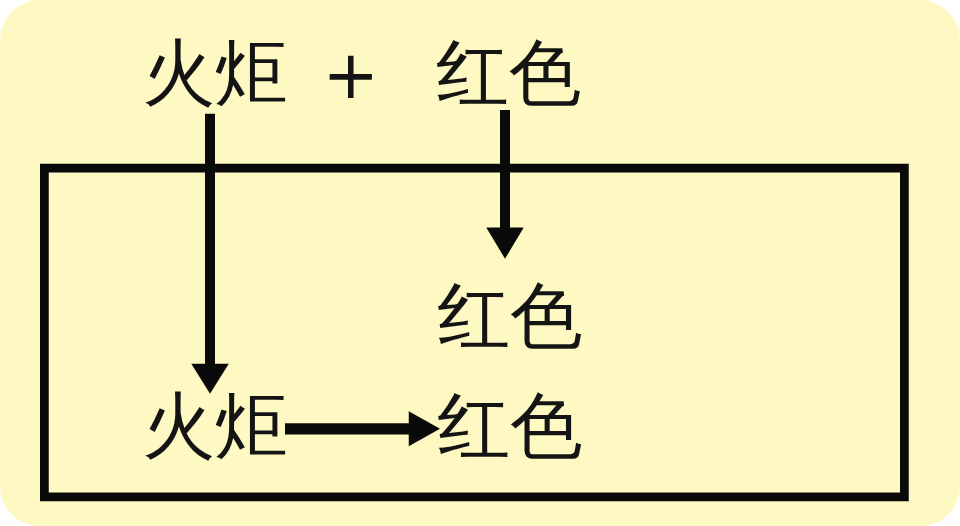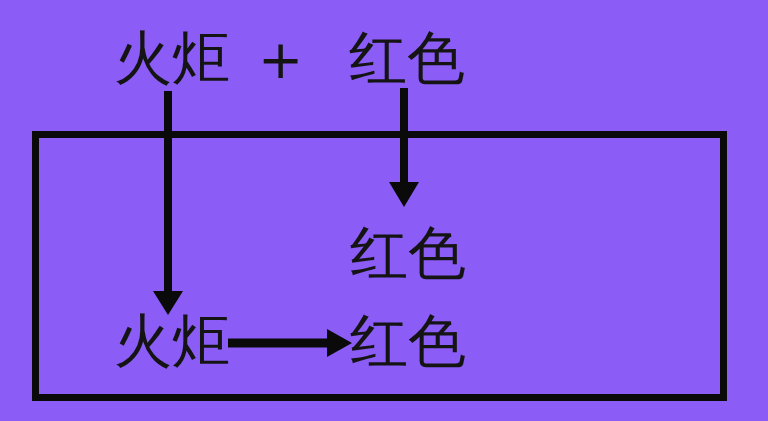--- a/index.html
+++ b/index.html
@@ -4,23 +4,24 @@
 <style>
   html, body {
     margin: 0;
     padding: 0;
     background: #ffffff;
   }
   #canvas {
     position: relative;
     width: 768px;
     height: 421px;
-    background: #8b5cf6;
+    background: #fef9c3;
     overflow: hidden;
     font-family: "DejaVu Sans", "Liberation Sans", sans-serif;
+    border-radius: 32px;
   }
   .cjk {
     position: absolute;
     color: #141414;
     font-family: "DejaVu Sans", "Liberation Sans", sans-serif;
     font-weight: 400;
     white-space: nowrap;
     line-height: 1;
     letter-spacing: 0px;
   }

